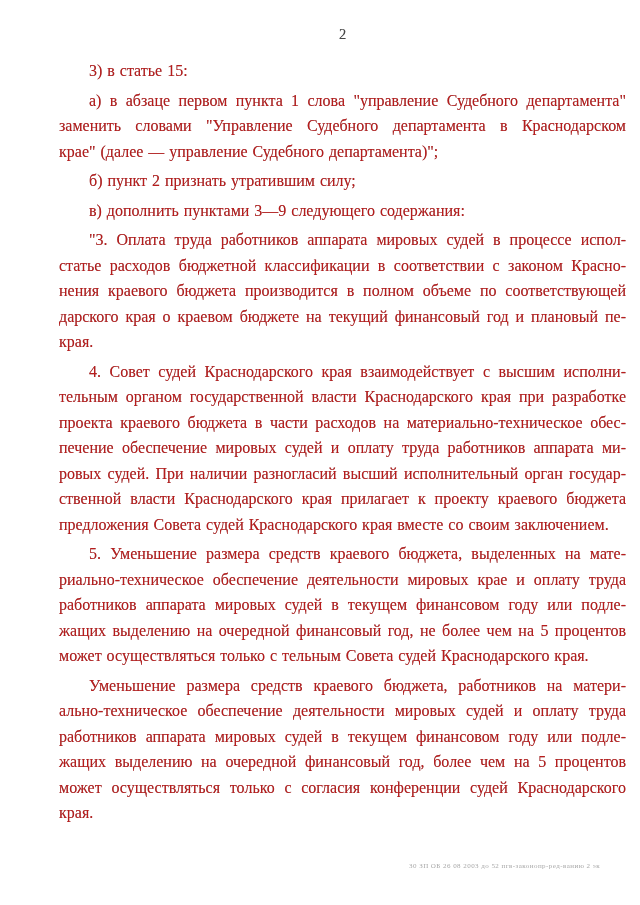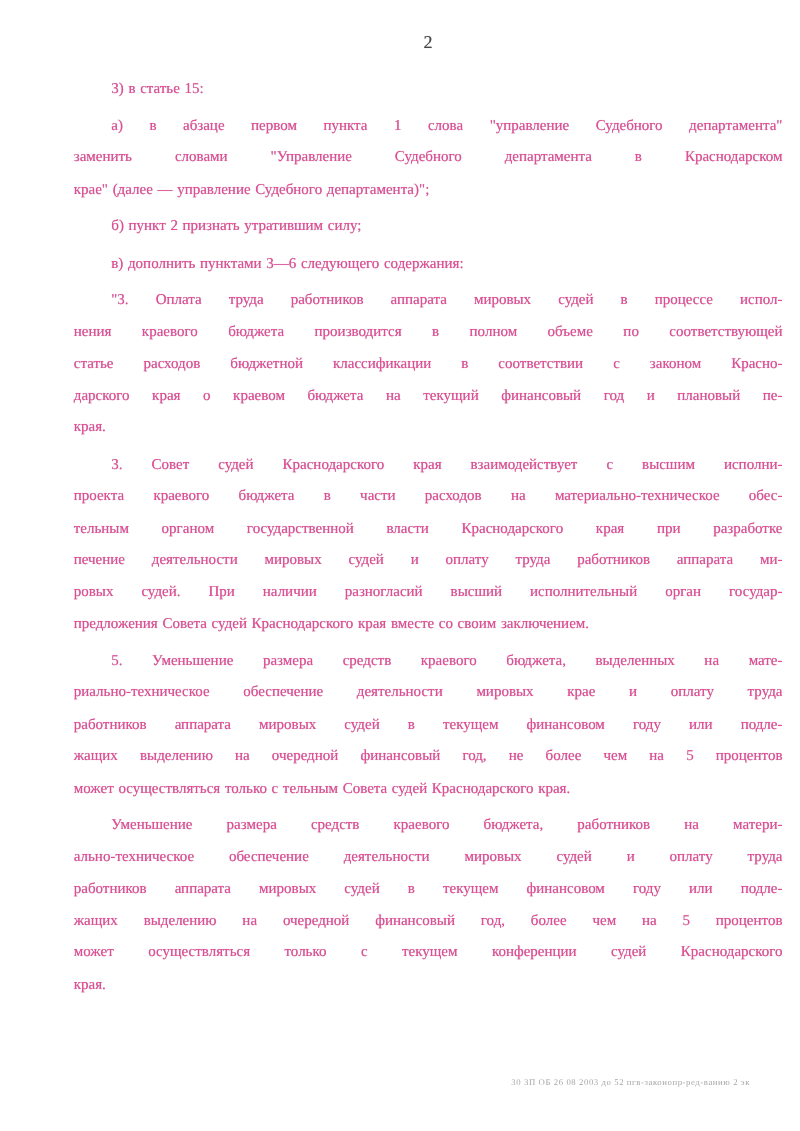--- a/index.html
+++ b/index.html
@@ -27,23 +27,23 @@
     text-align: center;
     font-size: 14.5px;
     color: #474747;
     text-shadow: 0 0 0.6px rgba(70,70,70,0.55);
   }
   .doc-body {
     position: absolute;
     top: 58px;
     left: 59px;
     width: 567px;
-    font-size: 12px;
+    font-size: 16px;
     line-height: 25.5px;
-    color: #ec4899;
+    color: #b91c1c;
     text-shadow: 0 0 0.6px rgba(62,62,62,0.5);
   }
   .para { margin: 0; padding: 0; }
   .para + .para { margin-top: 4px; }
   .line {
     text-align: justify;
     text-align-last: justify;
     word-spacing: 0.06em;
   }
   .line.first { text-indent: 30px; }
@@ -80,54 +80,55 @@
       <div class="line first">а) в абзаце первом пункта 1 слова "управление Судебного департамента"</div>
       <div class="line">заменить словами "Управление Судебного департамента в Краснодарском</div>
       <div class="line last">крае" (далее — управление Судебного департамента)";</div>
     </div>
 
     <div class="para">
       <div class="line first last">б) пункт 2 признать утратившим силу;</div>
     </div>
 
     <div class="para">
-      <div class="line first last">в) дополнить пунктами 3—6 следующего содержания:</div>
+      <div class="line first last">в) дополнить пунктами 3—9 следующего содержания:</div>
     </div>
 
     <div class="para">
       <div class="line first">"3. Оплата труда работников аппарата мировых судей в процессе испол-</div>
+      <div class="line">статье расходов бюджетной классификации в соответствии с законом Красно-</div>
       <div class="line">нения краевого бюджета производится в полном объеме по соответствующей</div>
-      <div class="line">статье расходов бюджетной классификации в соответствии с законом Красно-</div>
-      <div class="line">дарского края о краевом бюджета на текущий финансовый год и плановый пе-</div>
+      <div class="line">дарского края о краевом бюджете на текущий финансовый год и плановый пе-</div>
       <div class="line last">края.</div>
     </div>
 
     <div class="para">
-      <div class="line first">3. Совет судей Краснодарского края взаимодействует с высшим исполни-</div>
+      <div class="line first">4. Совет судей Краснодарского края взаимодействует с высшим исполни-</div>
+      <div class="line">тельным органом государственной власти Краснодарского края при разработке</div>
       <div class="line">проекта краевого бюджета в части расходов на материально-техническое обес-</div>
-      <div class="line">тельным органом государственной власти Краснодарского края при разработке</div>
-      <div class="line">печение деятельности мировых судей и оплату труда работников аппарата ми-</div>
+      <div class="line">печение обеспечение мировых судей и оплату труда работников аппарата ми-</div>
       <div class="line">ровых судей. При наличии разногласий высший исполнительный орган государ-</div>
+      <div class="line">ственной власти Краснодарского края прилагает к проекту краевого бюджета</div>
       <div class="line last">предложения Совета судей Краснодарского края вместе со своим заключением.</div>
     </div>
 
     <div class="para">
       <div class="line first">5. Уменьшение размера средств краевого бюджета, выделенных на мате-</div>
       <div class="line">риально-техническое обеспечение деятельности мировых крае и оплату труда</div>
       <div class="line">работников аппарата мировых судей в текущем финансовом году или подле-</div>
       <div class="line">жащих выделению на очередной финансовый год, не более чем на 5 процентов</div>
       <div class="line last">может осуществляться только с тельным Совета судей Краснодарского края.</div>
     </div>
 
     <div class="para">
       <div class="line first">Уменьшение размера средств краевого бюджета, работников на матери-</div>
       <div class="line">ально-техническое обеспечение деятельности мировых судей и оплату труда</div>
       <div class="line">работников аппарата мировых судей в текущем финансовом году или подле-</div>
       <div class="line">жащих выделению на очередной финансовый год, более чем на 5 процентов</div>
-      <div class="line">может осуществляться только с текущем конференции судей Краснодарского</div>
+      <div class="line">может осуществляться только с согласия конференции судей Краснодарского</div>
       <div class="line last">края.</div>
     </div>
 
   </div>
 
   <div class="footer-stamp">30 ЗП ОБ 26 08 2003 до 52 пгв-законопр-ред-ванию 2 эк</div>
 
 </div>
 
 </body></html>

